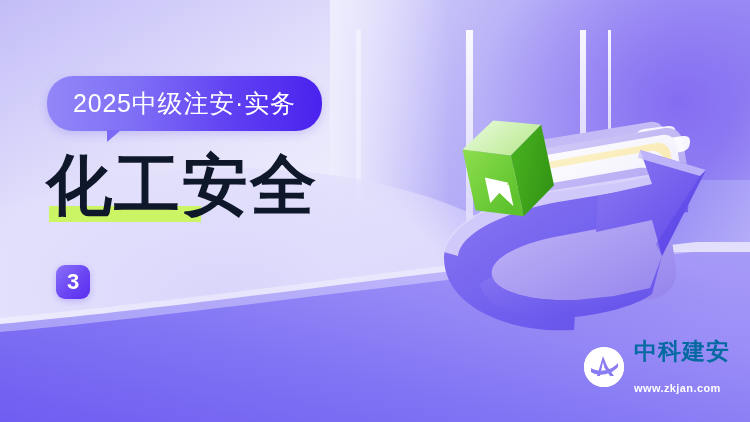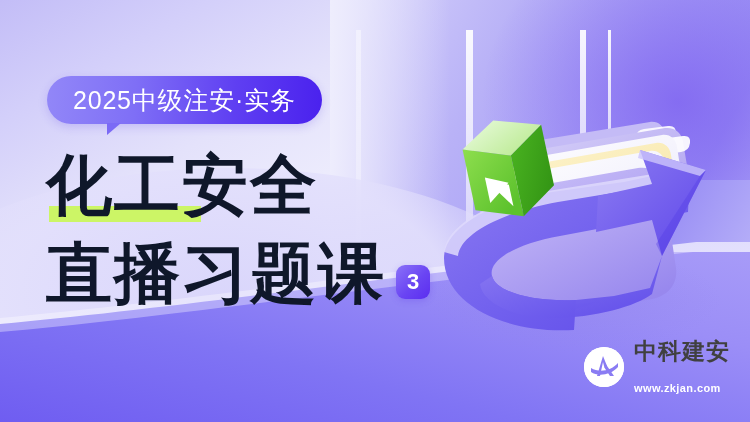--- a/index.html
+++ b/index.html
@@ -85,21 +85,21 @@
   }
 
   
   .pill-wrap {
     position: absolute;
     left: 47px;
     top: 76px;
   }
   .pill {
     position: relative;
-    height: 48px;
+    height: 55px;
     padding: 0 26px;
     border-radius: 26px;
     display: flex;
     align-items: center;
     background: linear-gradient(94deg, #9287f8 0%, #7f6ff6 32%, #5f3ff2 68%, #4a21ee 100%);
     box-shadow: 0 3px 10px rgba(80,50,220,.18);
   }
   .pill-text {
     color: #ffffff;
     font-size: 25px;
@@ -186,21 +186,21 @@
     display: flex;
     align-items: center;
     gap: 9px;
   }
   .logo-mark {
     width: 42px; height: 42px;
     flex: none;
   }
   .logo-txt { line-height: 1; }
   .logo-name {
-    color: #404040;
+    color: #0369a1;
     font-size: 23px;
     font-weight: 700;
     letter-spacing: 1px;
     white-space: nowrap;
   }
   .logo-url {
     color: #ffffff;
     font-size: 11px;
     font-weight: 700;
     letter-spacing: .4px;
@@ -353,21 +353,20 @@
     </div>
     <div class="pill-tail"></div>
   </div>
 
   <div class="headline">
     <div class="line">
       <span class="marker"></span>
       <span class="hl-text">化工安全</span>
     </div>
     <div class="line line2">
-      <span class="hl-text">直播习题课</span>
       <span class="num-badge">3</span>
     </div>
   </div>
 
   <div class="logo">
     <svg class="logo-mark" viewBox="0 0 42 42">
       <circle cx="21" cy="21" r="20" fill="#ffffff"></circle>
       <path d="M21 1 a20 20 0 0 1 0 40 a20 20 0 0 1 0 -40 Z" fill="#ffffff"></path>
       <path d="M14 30 L20 10 L24 20 L21 20 L20 16 L17 30 Z" fill="#8a7cf3"></path>
       <path d="M8 22 C16 27 28 25 35 17 L35 21 C28 29 15 31 8 26 Z" fill="#8a7cf3"></path>

